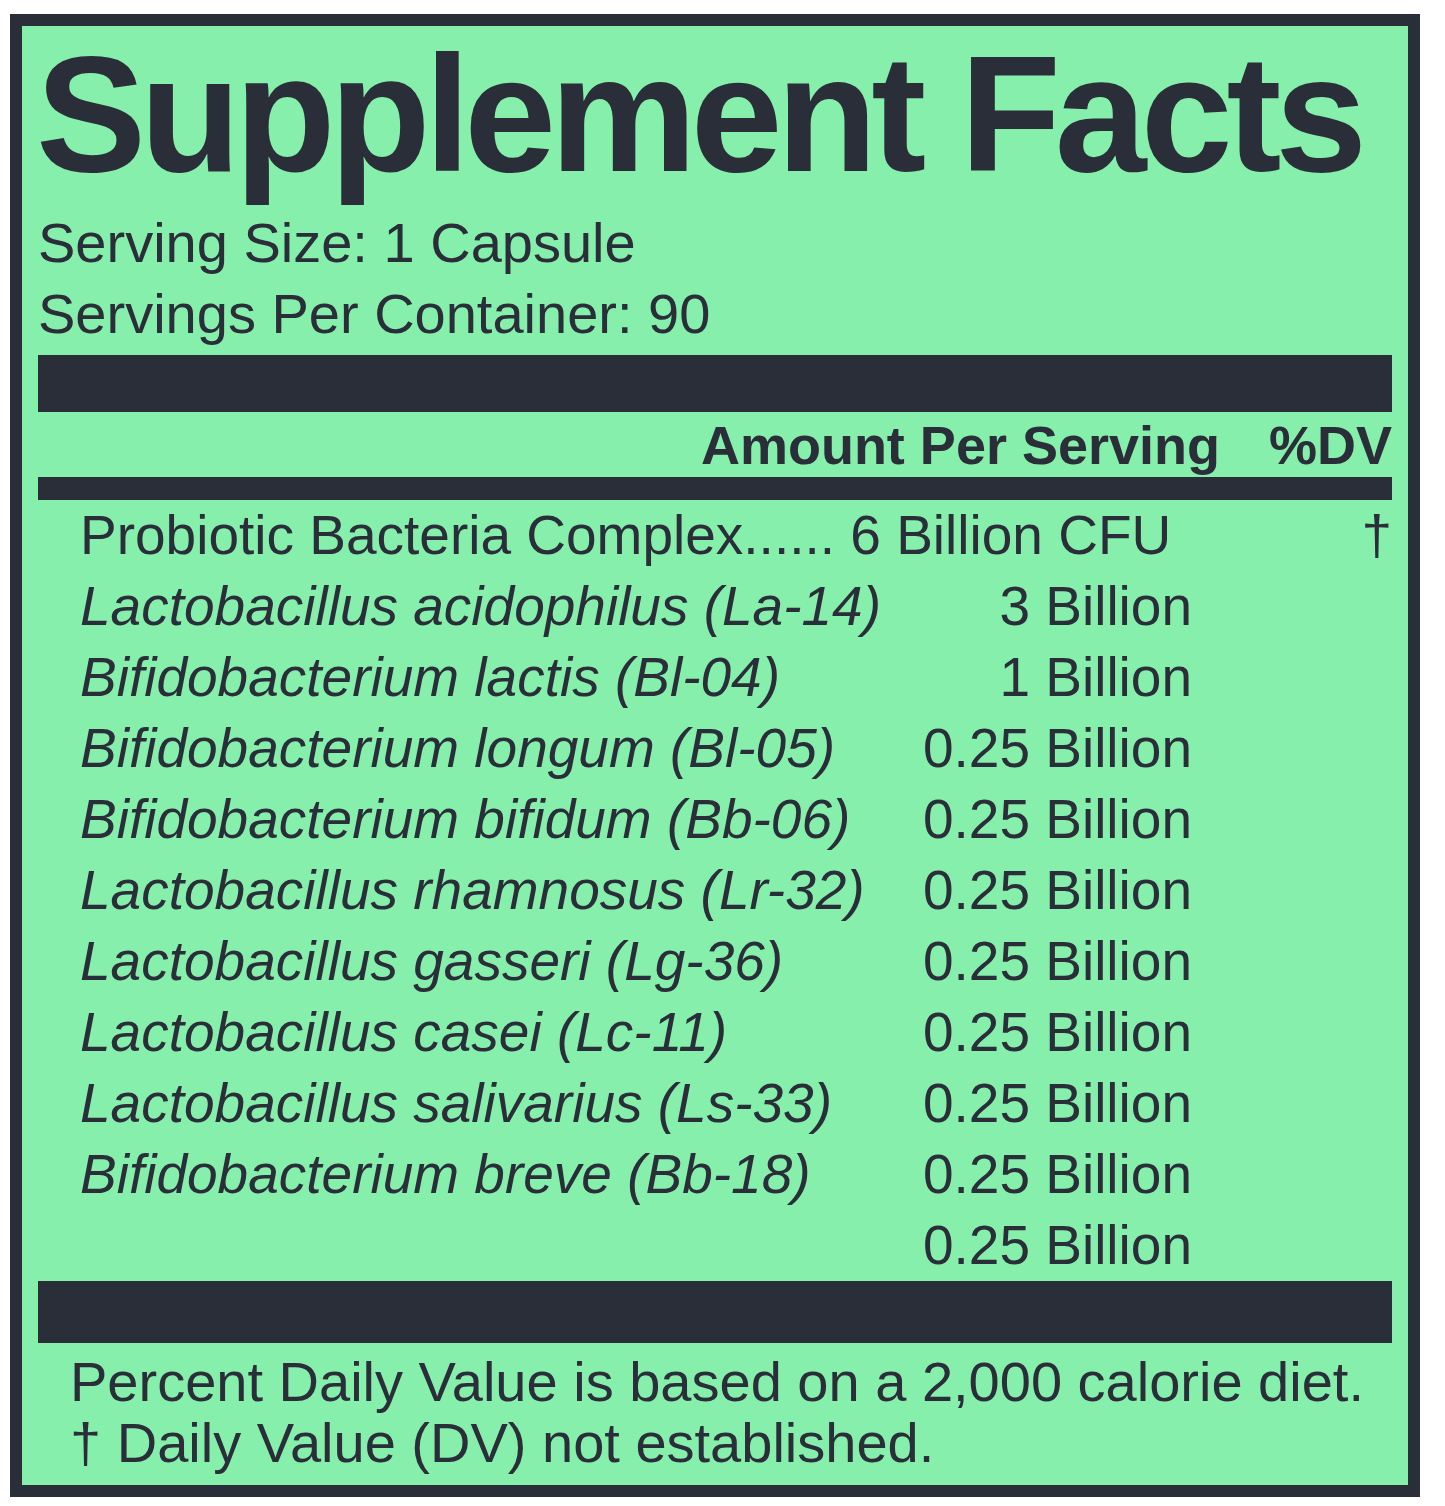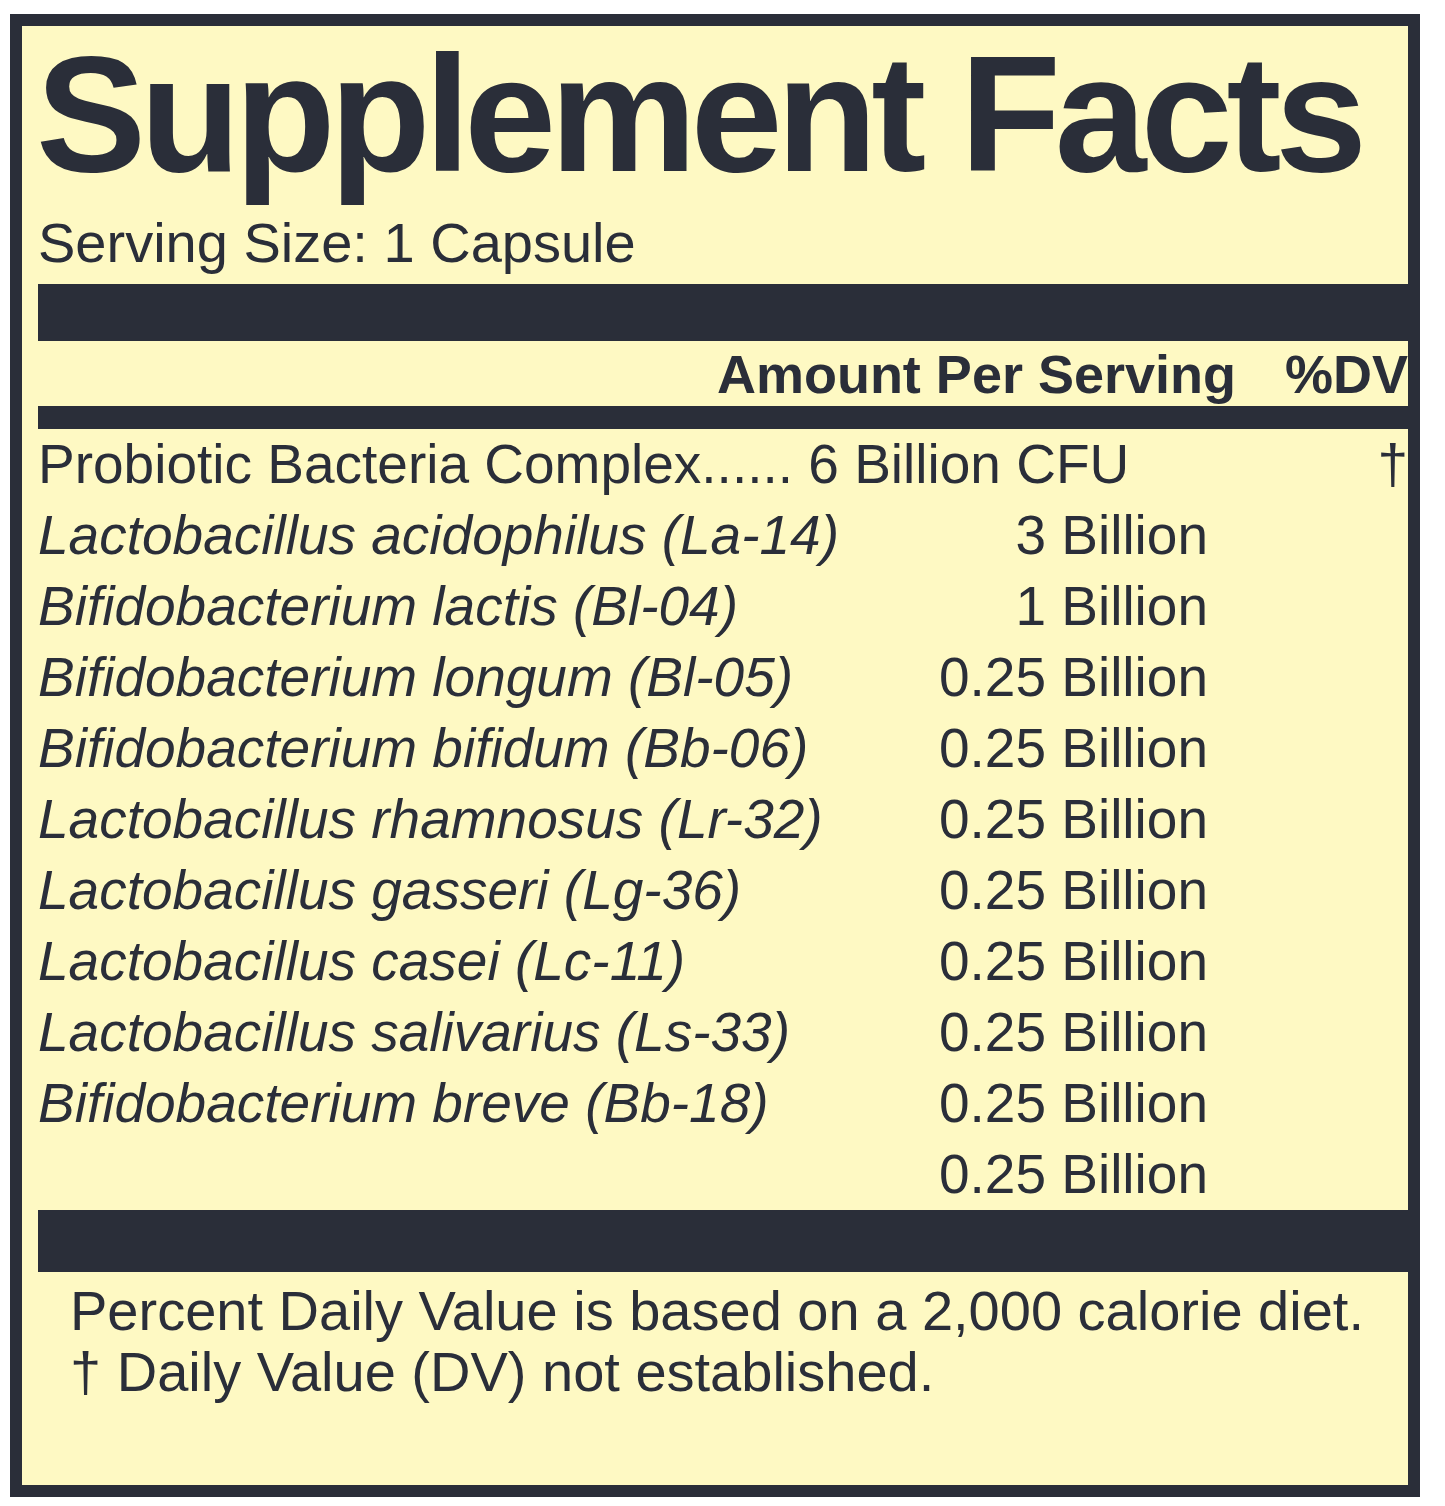--- a/index.html
+++ b/index.html
@@ -10,23 +10,23 @@
     height: 1506px;
     font-family: "Liberation Sans", "DejaVu Sans", sans-serif;
     color: #2a2e39;
   }
   .label-box {
     box-sizing: border-box;
     margin: 14px 25px 9px 10px;
     width: 1410px;
     height: 1483px;
     border: 12px solid #2a2e39;
-    padding: 0 0 0 16px;
+    padding: 0 16px 0 16px;
     overflow: hidden;
-    background: #fef9c3;
+    background: #86efac;
   }
   .title {
     font-weight: 700;
     font-size: 165px;
     letter-spacing: -6px;
     line-height: 1.0;
     margin: 6px 0 10px -2px;
     white-space: nowrap;
   }
   .serving-line {
@@ -49,20 +49,21 @@
     font-size: 54px;
   }
   .header-row .amount-head { text-align: right; white-space: nowrap; }
   .header-row .dv-head     { text-align: right; white-space: nowrap; }
   .rows { }
   .row {
     display: grid;
     grid-template-columns: 1fr max-content 200px;
     font-size: 55px;
     line-height: 71px;
+    margin-left: 42px;
   }
   .row .name   { grid-column: 1; white-space: nowrap; }
   .row .amount { grid-column: 2; white-space: nowrap; }
   .row .dv     { grid-column: 3; text-align: right; white-space: nowrap; }
   .row .name.span2 { grid-column: 1 / 3; }
   .row .name.sci   { font-style: italic; }
   .footnotes {
     margin-top: 8px;
     font-size: 56px;
     line-height: 61px;
@@ -70,20 +71,21 @@
   .footnotes div { white-space: nowrap; margin-left: 32px; }
 </style>
 </head>
 <body>
 
 <div class="label-box">
 
   <div class="title">Supplement Facts</div>
 
   <div class="serving-line">Serving Size: 1 Capsule</div>
+  <div class="serving-line">Servings Per Container: 90</div>
 
   <div class="bar thick-top"></div>
 
   <div class="header-row">
     <div></div>
     <div class="amount-head">Amount Per Serving</div>
     <div class="dv-head">%DV</div>
   </div>
 
   <div class="bar medium"></div>

